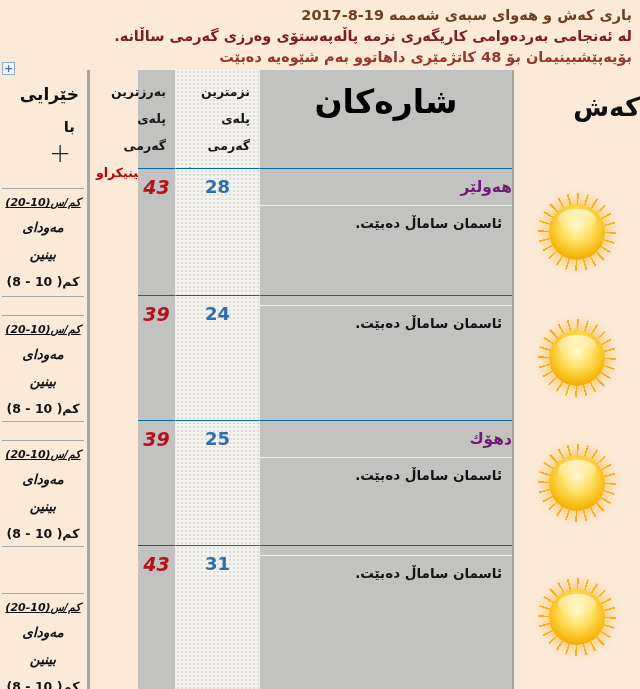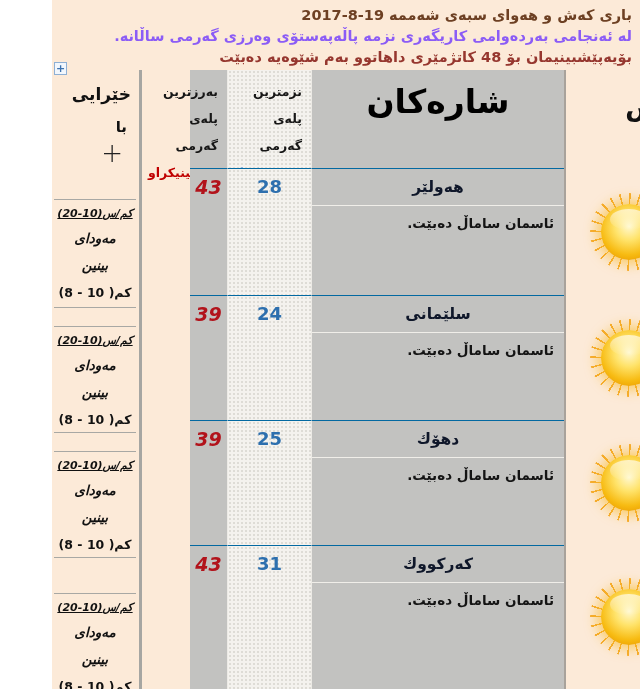--- a/index.html
+++ b/index.html
@@ -1,23 +1,23 @@
 <!DOCTYPE html>
 <html lang="ckb" dir="rtl"><head>
 <meta charset="utf-8">
 <style>
   html,body{margin:0;padding:0;}
   body{font-family:"DejaVu Sans",sans-serif;}
-  .page{position:relative;width:588px;height:689px;background:#fcead8;overflow:hidden;direction:rtl;}
+  .page{position:relative;width:640px;height:689px;background:#fcead8;overflow:hidden;direction:rtl;}
 
   
   .top-header{position:absolute;top:0;right:0;left:0;height:70px;padding:5px 8px 0 0;box-sizing:border-box;text-align:right;}
   .top-header .hline{font-size:14.5px;font-weight:bold;line-height:21px;white-space:nowrap;}
   .hline1{color:#6d4023;}
-  .hline2{color:#8b5cf6;}
+  .hline2{color:#7f1d1d;}
   .hline3{color:#96372f;}
   .date-ltr{direction:ltr;unicode-bidi:isolate;display:inline-block;}
 
   
   .move-handle{position:absolute;left:2px;top:62px;width:13px;height:13px;background:#f2f7fd;border:1px solid #8fb0d4;color:#3f74b0;font-size:11px;line-height:12px;text-align:center;font-weight:bold;box-sizing:border-box;cursor:move;}
 
   
   .grid{position:absolute;top:70px;left:0;width:640px;height:619px;display:grid;direction:ltr;
         grid-template-columns:90px 85px 85px 252px 128px;
         grid-template-rows:98px 127px 125px 125px 144px;}
@@ -36,36 +36,36 @@
   .wind-head .wh1{font-size:17px;font-weight:bold;color:#111;padding-left:6px;text-align:right;padding-right:8px;}
   .wind-head .wh2{font-size:15px;font-weight:bold;color:#111;text-align:right;padding-right:12px;line-height:30px;margin-top:8px;}
   .wind-head .wh-plus{font-size:26px;font-weight:200;color:#222;text-align:right;padding-right:16px;line-height:22px;}
   .temp-head{padding-top:8px;text-align:right;font-size:12.5px;font-weight:bold;line-height:27px;color:#161616;padding-right:9px;}
   .temp-head .predict-high{color:#c00000;}
   .temp-head .predict-low{color:#8db4de;}
   .city-head{text-align:center;padding-top:12px;font-size:33px;font-weight:bold;color:#000;}
   .sun-head-label{text-align:right;padding-top:22px;font-size:26px;font-weight:bold;color:#111;}
 
   
-  .wind-box{margin:31px 3px 0 2px;height:calc(100% - 18px);border-top:1px solid #a8a8a4;border-bottom:1px solid #a8a8a4;box-sizing:border-box;text-align:center;padding-top:3px;overflow:hidden;}
+  .wind-box{margin:20px 3px 0 2px;height:calc(100% - 18px);border-top:1px solid #a8a8a4;border-bottom:1px solid #a8a8a4;box-sizing:border-box;text-align:center;padding-top:3px;overflow:hidden;}
   .wind-box.late{margin-top:48px;height:calc(100% - 48px);border-bottom:none;}
   .w-speed{font-size:11px;font-style:italic;font-weight:bold;color:#111;text-decoration:underline;direction:ltr;line-height:22px;white-space:nowrap;}
   .w-speed .num{direction:ltr;unicode-bidi:isolate;}
   .w-speed .unit{direction:rtl;unicode-bidi:isolate;}
   .w-label{font-size:13.5px;font-weight:bold;font-style:italic;color:#111;line-height:27px;}
   .w-vis{font-size:12.5px;font-weight:bold;color:#111;direction:ltr;line-height:27px;white-space:nowrap;}
   .w-vis .num{direction:ltr;unicode-bidi:isolate;}
   .w-vis .unit{direction:rtl;unicode-bidi:isolate;}
 
   
   .temp-high{color:#b2131b;font-weight:bold;font-style:italic;font-size:19px;text-align:center;padding-top:7px;}
   .temp-low{color:#2d6fae;font-weight:bold;font-size:18px;text-align:center;padding-top:7px;}
 
   
-  .city-cell .city-name{text-align:center;font-size:15.5px;font-weight:bold;color:#0f172a;padding-top:9px;}
+  .city-cell .city-name{font-size:15.5px;font-weight:bold;color:#701a75;padding-top:9px;}
   .city-cell .city-divider{border-bottom:1px solid #f0eee9;margin-top:9px;}
   .city-cell .city-desc{text-align:right;font-size:13.5px;font-weight:bold;color:#141414;padding:9px 10px 0 12px;}
 
   
   .sun{width:78px;height:78px;border-radius:50%;background:repeating-conic-gradient(rgba(244,160,16,0.85) 0deg 2.6deg,rgba(244,160,16,0) 2.6deg 15deg);display:flex;align-items:center;justify-content:center;}
   .sun-disc{position:relative;width:56px;height:56px;border-radius:50%;
      background:radial-gradient(circle at 50% 40%,#fff8cf 0%,#ffe36a 32%,#f7bb12 65%,#ea9a00 88%,#df8e00 100%);
      box-shadow:0 0 12px 5px rgba(248,183,25,0.55);}
   .sun-gloss{position:absolute;top:5px;left:9px;width:38px;height:21px;border-radius:50%;
      background:linear-gradient(180deg,rgba(255,255,255,0.65),rgba(255,255,255,0));}
@@ -132,21 +132,20 @@
       <div class="wind-box">
         <div class="w-speed"><span class="num">(20-10)</span><span class="unit">كم/س</span></div>
         <div class="w-label">مه‌وداى</div>
         <div class="w-label">بينين</div>
         <div class="w-vis"><span class="num">(8 - 10 )</span><span class="unit">كم</span></div>
       </div>
     </div>
     <div class="cell col-high data-row temp-high">39</div>
     <div class="cell col-low data-row temp-low">24</div>
     <div class="cell col-city data-row city-cell">
-      <div class="city-name">سلێمانى</div>
       <div class="city-divider"></div>
       <div class="city-desc">ئاسمان ساماڵ ده‌بێت.</div>
     </div>
     <div class="cell col-sun">
       <div class="sun">
           <div class="sun-disc">
             <div class="sun-gloss"></div>
           </div>
         </div>
     </div>
@@ -178,21 +177,20 @@
       <div class="wind-box late">
         <div class="w-speed"><span class="num">(20-10)</span><span class="unit">كم/س</span></div>
         <div class="w-label">مه‌وداى</div>
         <div class="w-label">بينين</div>
         <div class="w-vis"><span class="num">(8 - 10 )</span><span class="unit">كم</span></div>
       </div>
     </div>
     <div class="cell col-high data-row temp-high">43</div>
     <div class="cell col-low data-row temp-low">31</div>
     <div class="cell col-city data-row city-cell">
-      <div class="city-name">كه‌ركووك</div>
       <div class="city-divider"></div>
       <div class="city-desc">ئاسمان ساماڵ ده‌بێت.</div>
     </div>
     <div class="cell col-sun">
       <div class="sun">
           <div class="sun-disc">
             <div class="sun-gloss"></div>
           </div>
         </div>
     </div>

